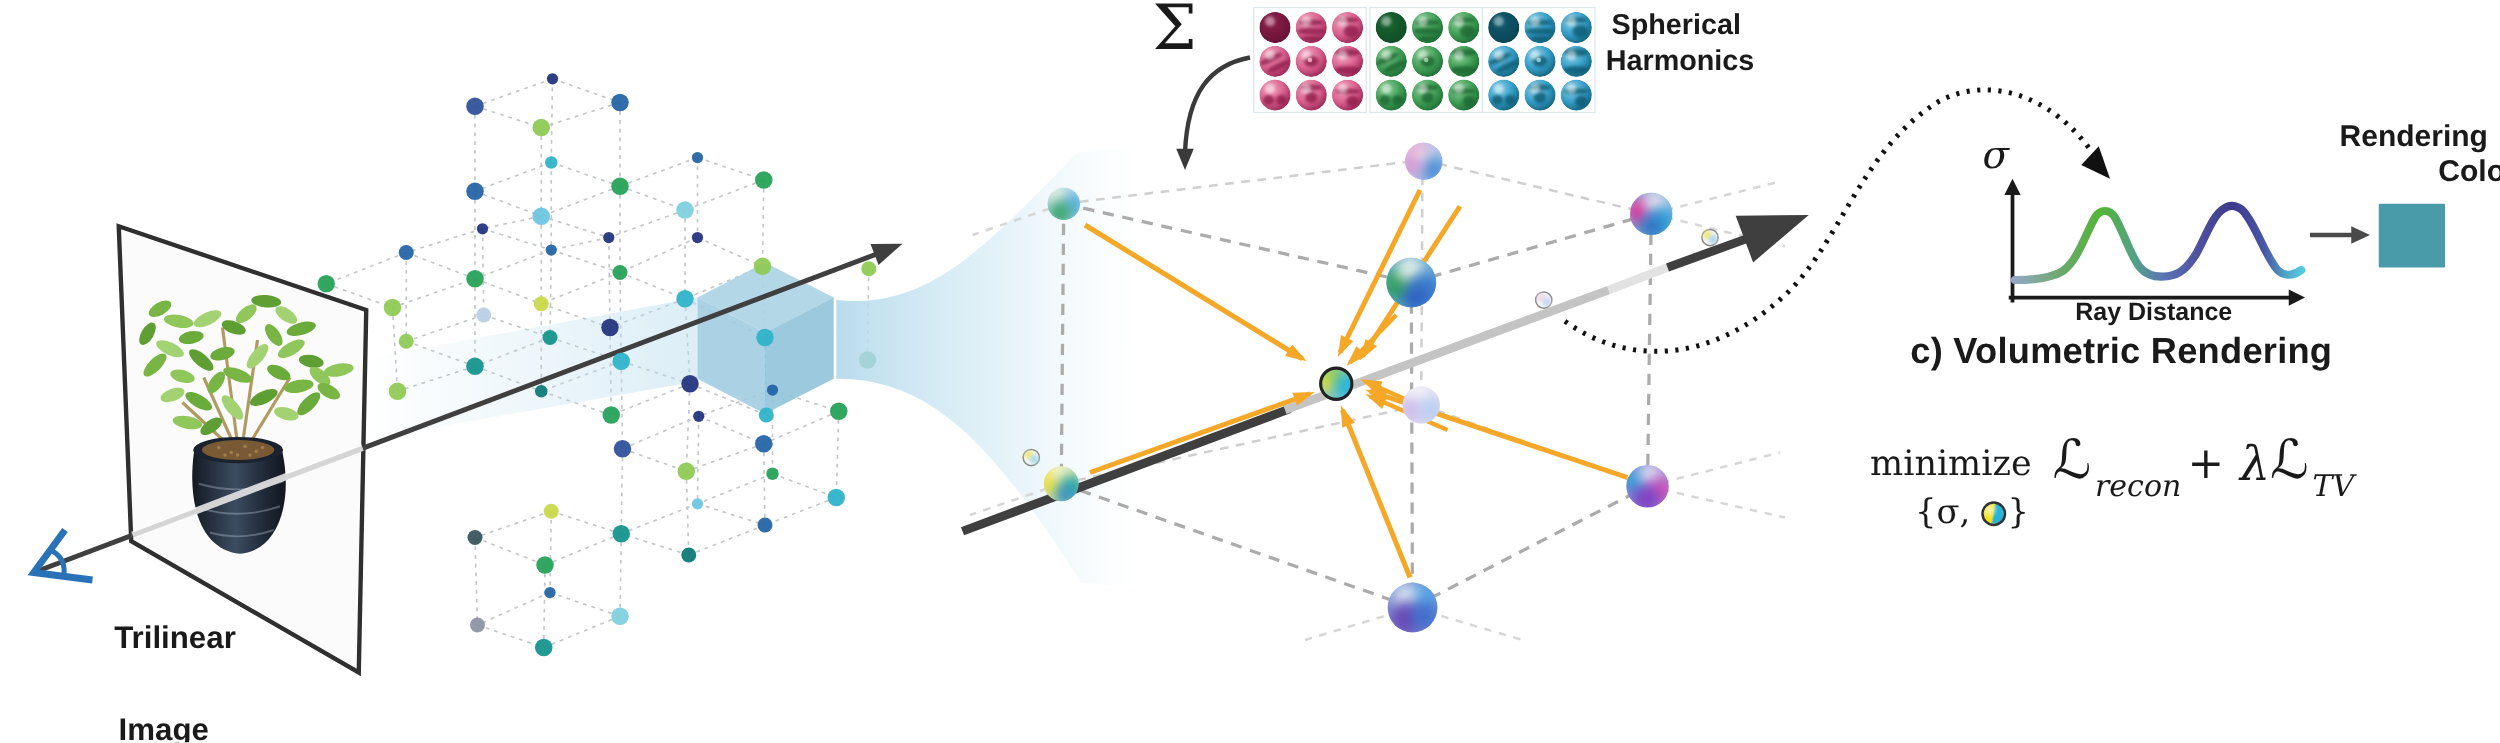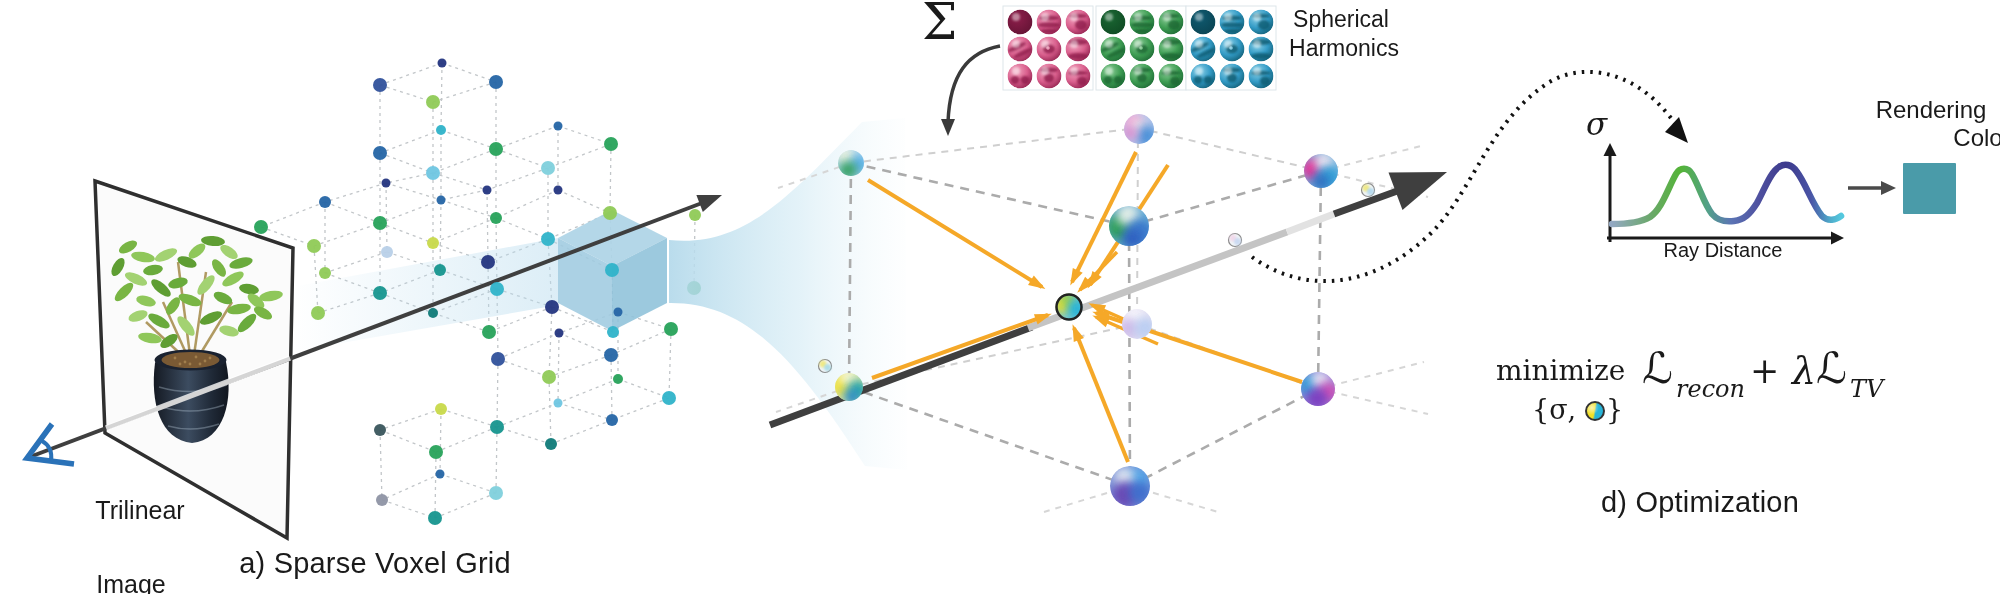--- a/index.html
+++ b/index.html
@@ -1,20 +1,20 @@
 <!DOCTYPE html>
 <html><head>
 <meta charset="utf-8">
 <style>
   html,body{margin:0;padding:0;background:#fff;}
   .stage{position:relative;width:2000px;height:594px;background:#fff;overflow:hidden;
          font-family:"Liberation Sans","DejaVu Sans",sans-serif;color:#1a1a1a;}
   .stage svg{position:absolute;left:0;top:0;}
   .lbl{position:absolute;white-space:nowrap;line-height:1.04;}
-  .ctr{transform:translateX(-50%);text-align:left;}
+  .ctr{transform:translateX(-50%);text-align:left;font-weight:bold;}
   .cap{font-size:29px;letter-spacing:.2px;}
   .small{font-size:25px;}
   .shlbl{font-size:23px;}
   .axis{font-size:20px;}
   .pred{font-size:24px;}
   .serif{font-family:"DejaVu Serif","DejaVu Sans",serif;}
   .sigma{font-size:31px;font-style:italic;}
   .sum{font-size:50px;}
   .eq-min{font-size:28px;}
   .eq-arg{font-size:27px;}
@@ -766,22 +766,21 @@
              C 1764,191 1770,172 1779,167 C 1784,163 1792,164 1797,172
              C 1806,184 1812,204 1822,216 C 1828,222 1836,220 1841,216" fill="none" stroke="url(#curveGrad)" stroke-width="6.5" stroke-linecap="round"></path>
     <line x1="1848" y1="188" x2="1884" y2="188" stroke="#4a4a4a" stroke-width="3.5"></line>
     <polygon points="1896,188 1881,181 1881,195" fill="#4a4a4a"></polygon>
     <rect x="1903" y="163" width="53" height="51" rx="1" fill="#4a9ba9"></rect>
   </g>
 </svg>
 
 <span class="lbl small ctr" style="left:140px;top:497px;">Trilinear</span>
 <span class="lbl small ctr" style="left:131px;top:524px;margin-top:47px;">Image</span>
-<span class="lbl cap ctr" style="left:375px;top:548px;">a) Sparse Voxel Grid</span>
-<span class="lbl cap ctr" style="left:1700px;top:487px;">d) Optimization</span>
+<span class="lbl cap ctr" style="left:1697px;top:266px;">c) Volumetric Rendering</span>
 
 <span class="lbl serif sum" style="left:922px;top:-4px;">Σ</span>
 <span class="lbl shlbl ctr" style="left:1341px;top:8px;">Spherical</span>
 <span class="lbl shlbl ctr" style="left:1344px;top:37px;">Harmonics</span>
 
 <span class="lbl serif sigma" style="left:1586px;top:108px;">σ</span>
 <span class="lbl axis ctr" style="left:1723px;top:240px;">Ray Distance</span>
 <span class="lbl pred ctr" style="left:1931px;top:98px;">Rendering</span>
 <span class="lbl pred ctr" style="left:1982px;top:126px;">Color</span>
 

